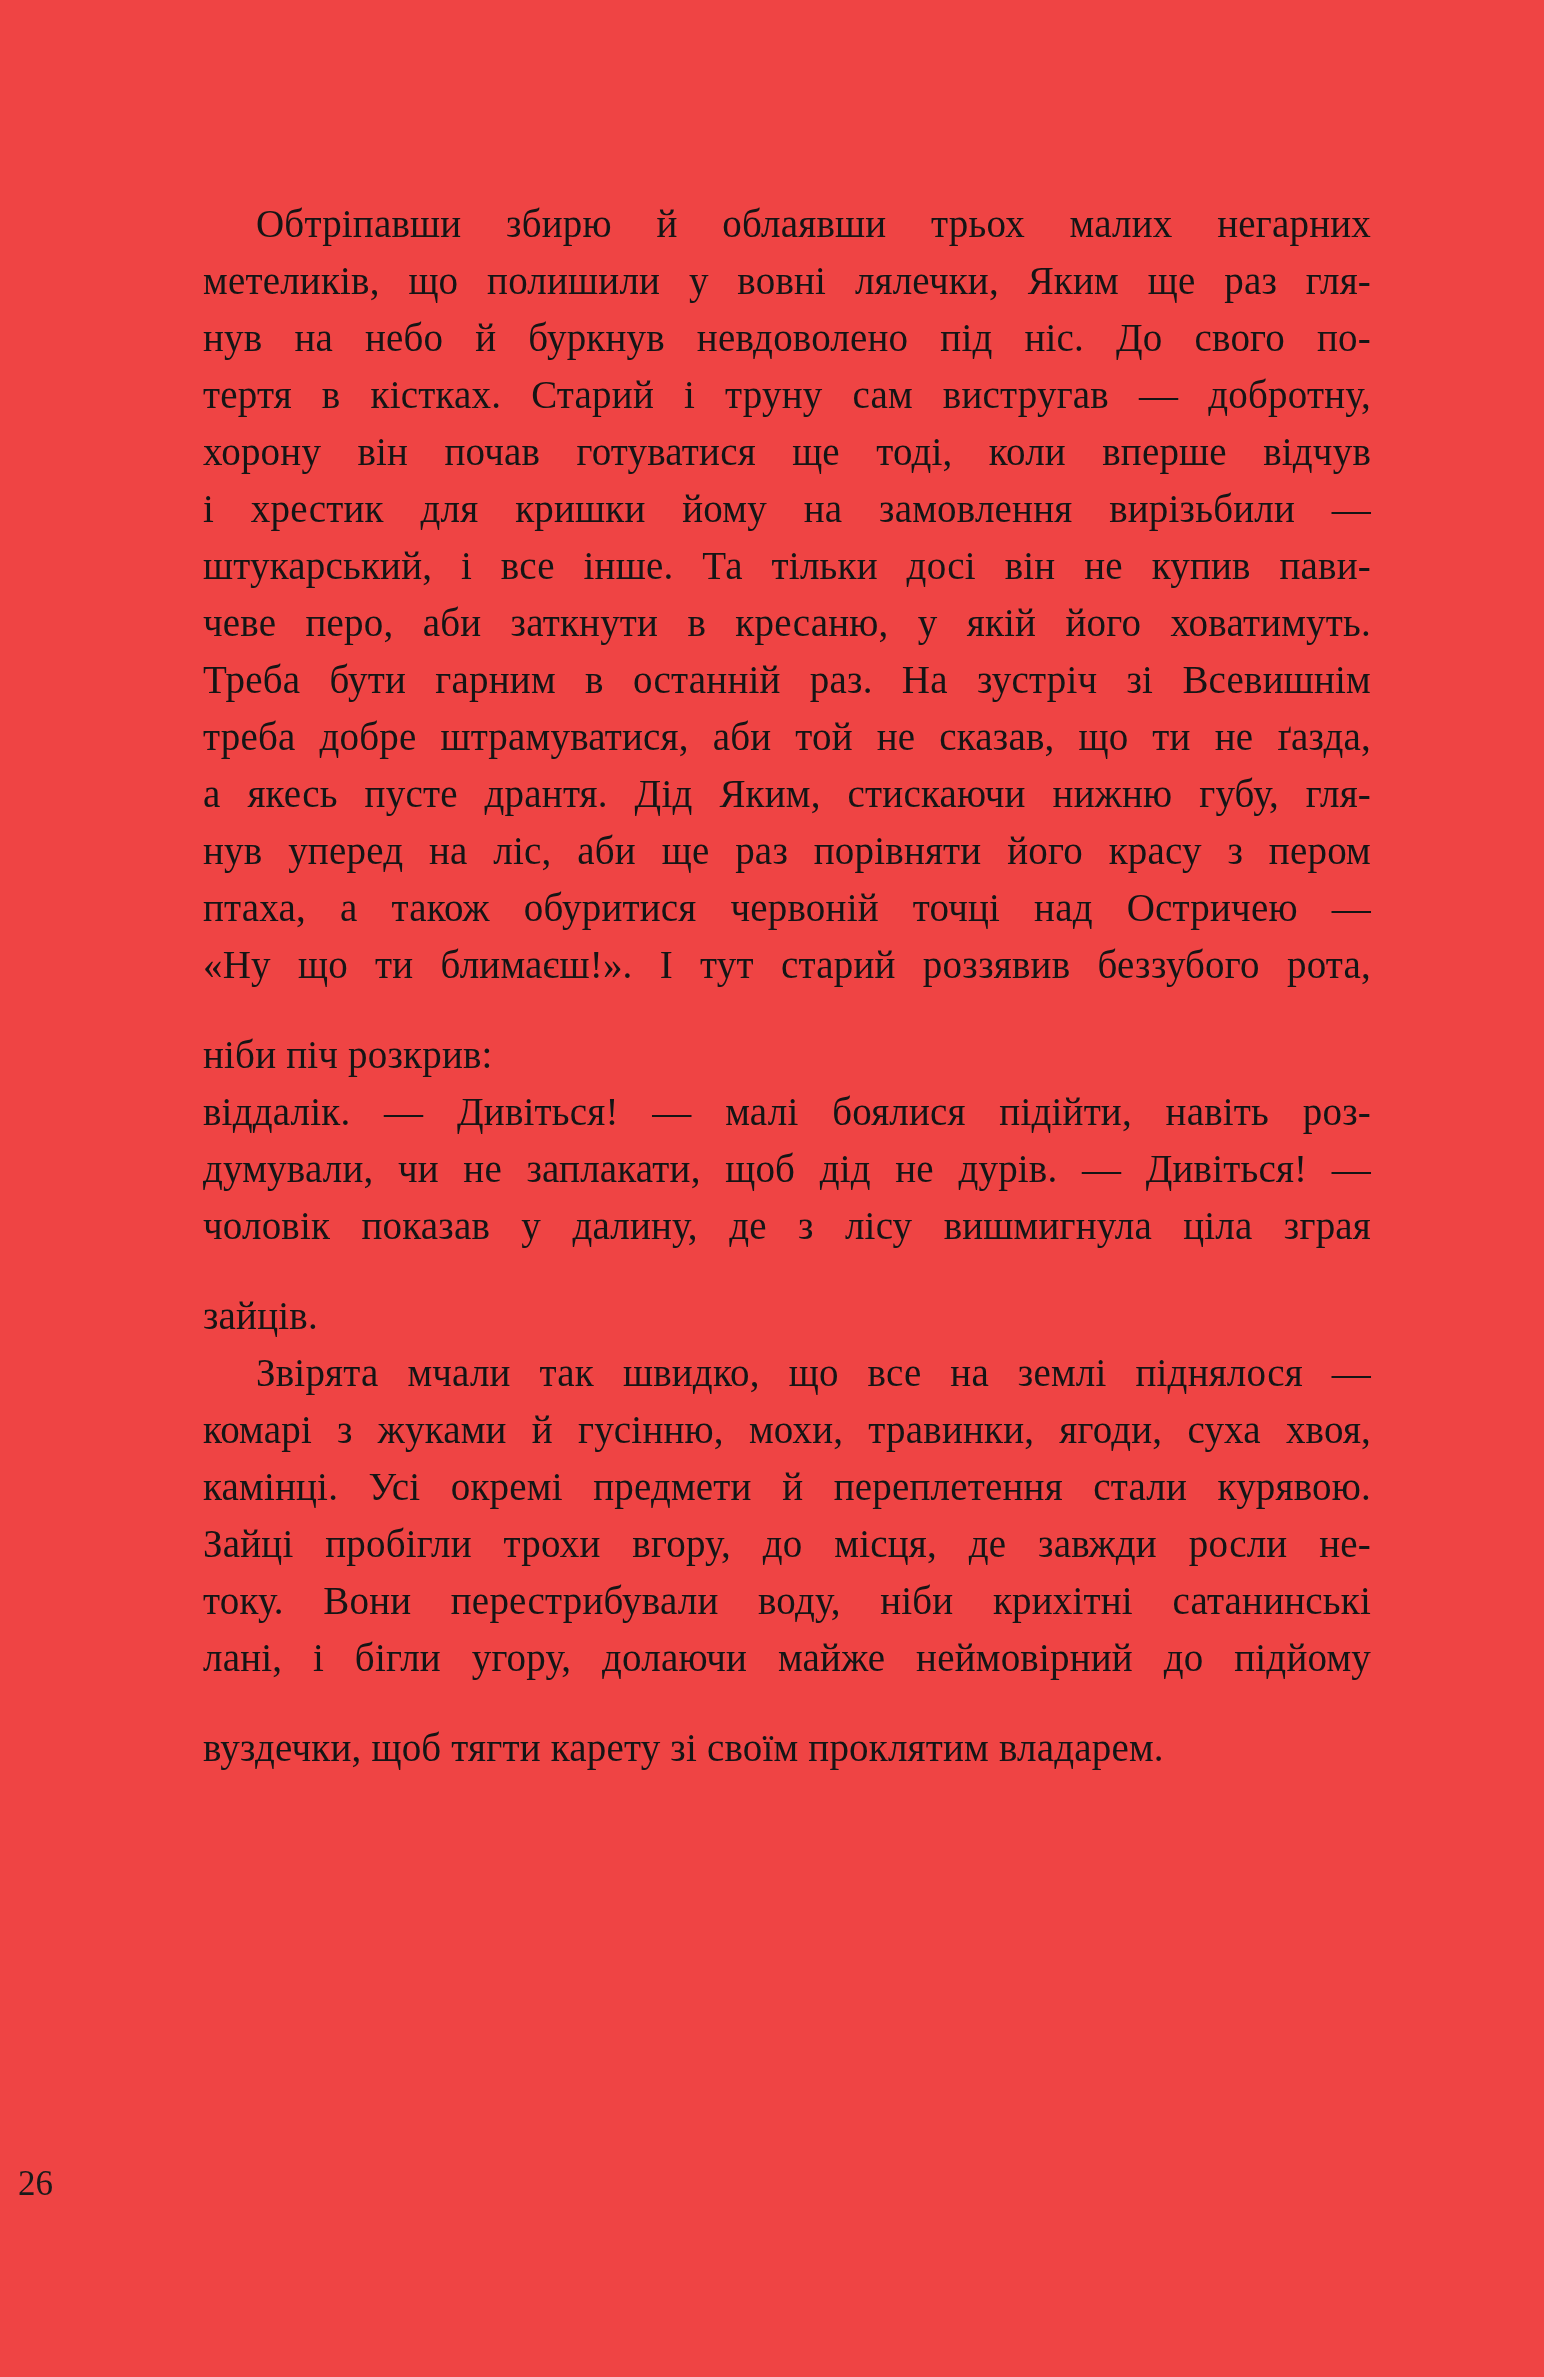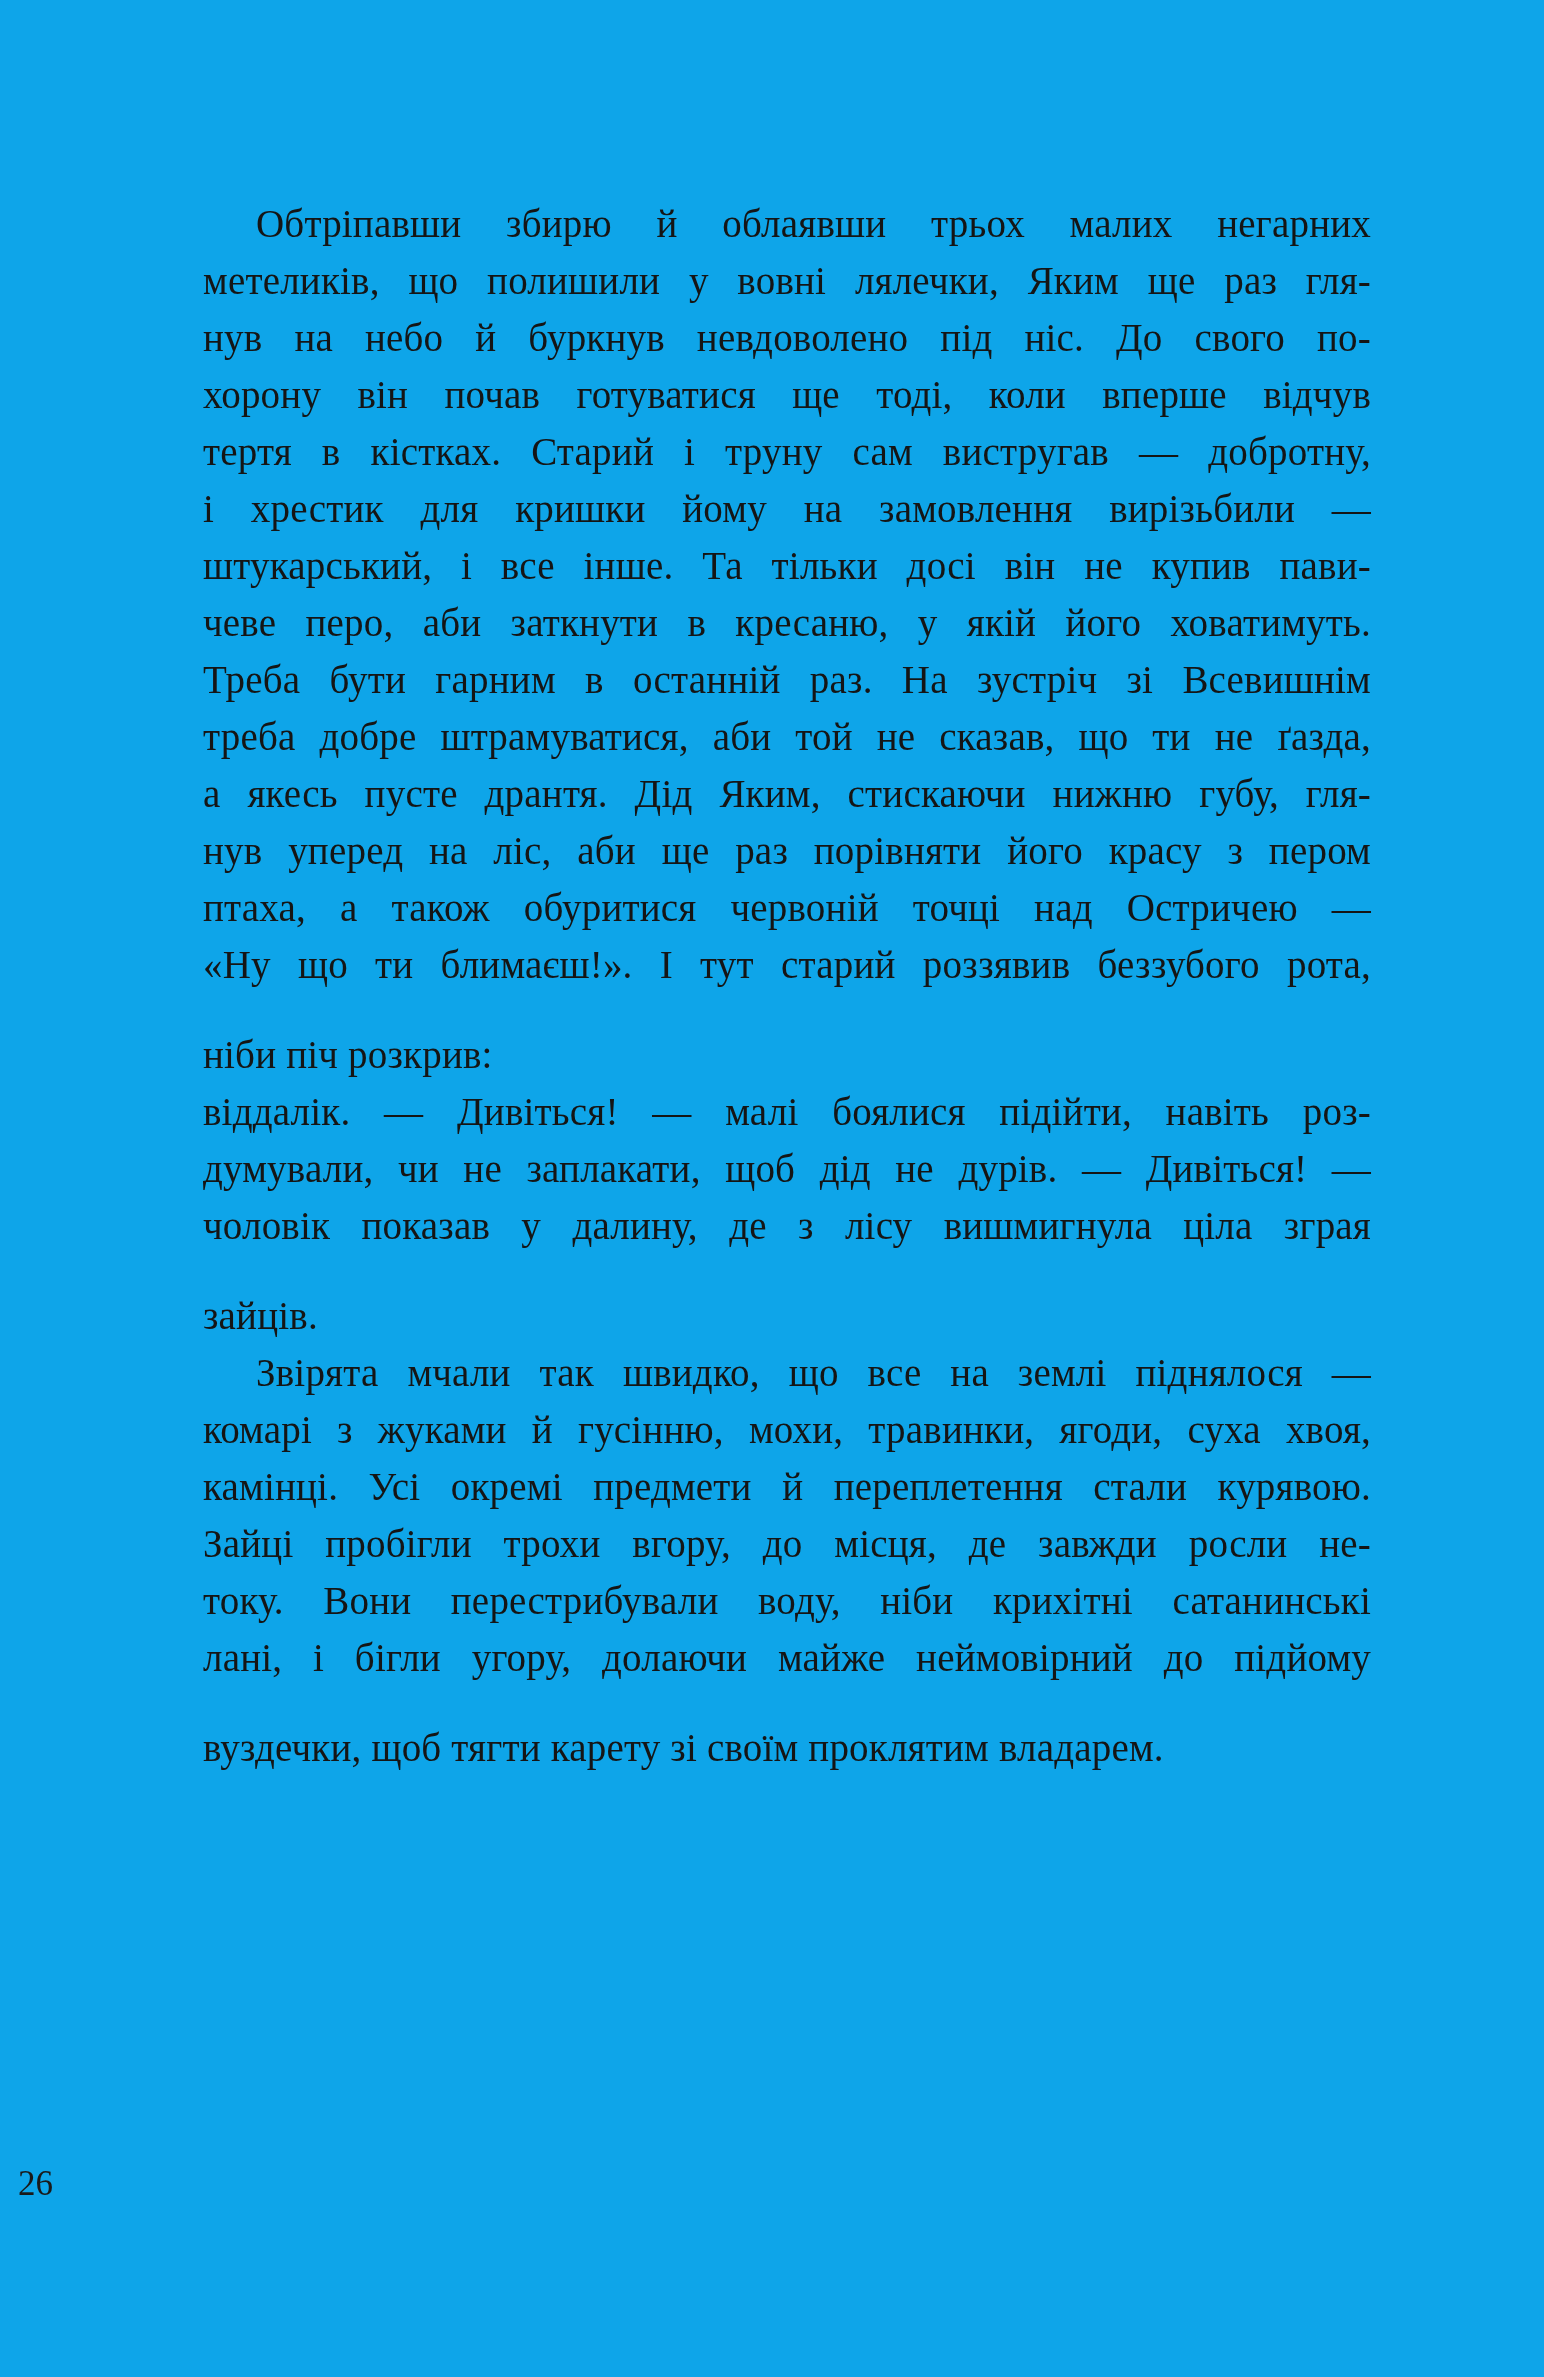--- a/index.html
+++ b/index.html
@@ -4,21 +4,21 @@
 <style>
   html, body {
     margin: 0;
     padding: 0;
     background: #ffffff;
   }
   .page {
     position: relative;
     width: 1545px;
     height: 2377px;
-    background: #0ea5e9;
+    background: #ef4444;
     font-family: "Liberation Serif", "DejaVu Serif", serif;
     color: #151515;
     overflow: hidden;
   }
   .text-block {
     position: absolute;
     left: 203px;
     top: 195px;
     width: 1168px;
   }
@@ -52,22 +52,22 @@
 </style>
 </head>
 <body>
 
 <div class="page">
   <div class="text-block">
       <div class="paragraph">
         <div class="line first">Обтріпавши збирю й облаявши трьох малих негарних</div>
         <div class="line">метеликів, що полишили у вовні лялечки, Яким ще раз гля-</div>
         <div class="line">нув на небо й буркнув невдоволено під ніс. До свого по-</div>
+        <div class="line">тертя в кістках. Старий і труну сам вистругав — добротну,</div>
         <div class="line">хорону він почав готуватися ще тоді, коли вперше відчув</div>
-        <div class="line">тертя в кістках. Старий і труну сам вистругав — добротну,</div>
         <div class="line">і хрестик для кришки йому на замовлення вирізьбили —</div>
         <div class="line">штукарський, і все інше. Та тільки досі він не купив пави-</div>
         <div class="line">чеве перо, аби заткнути в кресаню, у якій його ховатимуть.</div>
         <div class="line">Треба бути гарним в останній раз. На зустріч зі Всевишнім</div>
         <div class="line">треба добре штрамуватися, аби той не сказав, що ти не ґазда,</div>
         <div class="line">а якесь пусте дрантя. Дід Яким, стискаючи нижню губу, гля-</div>
         <div class="line">нув уперед на ліс, аби ще раз порівняти його красу з пером</div>
         <div class="line">птаха, а також обуритися червоній точці над Остричею —</div>
         <div class="line">«Ну що ти блимаєш!». І тут старий роззявив беззубого рота,</div>
         <div class="line last">ніби піч розкрив:</div>

